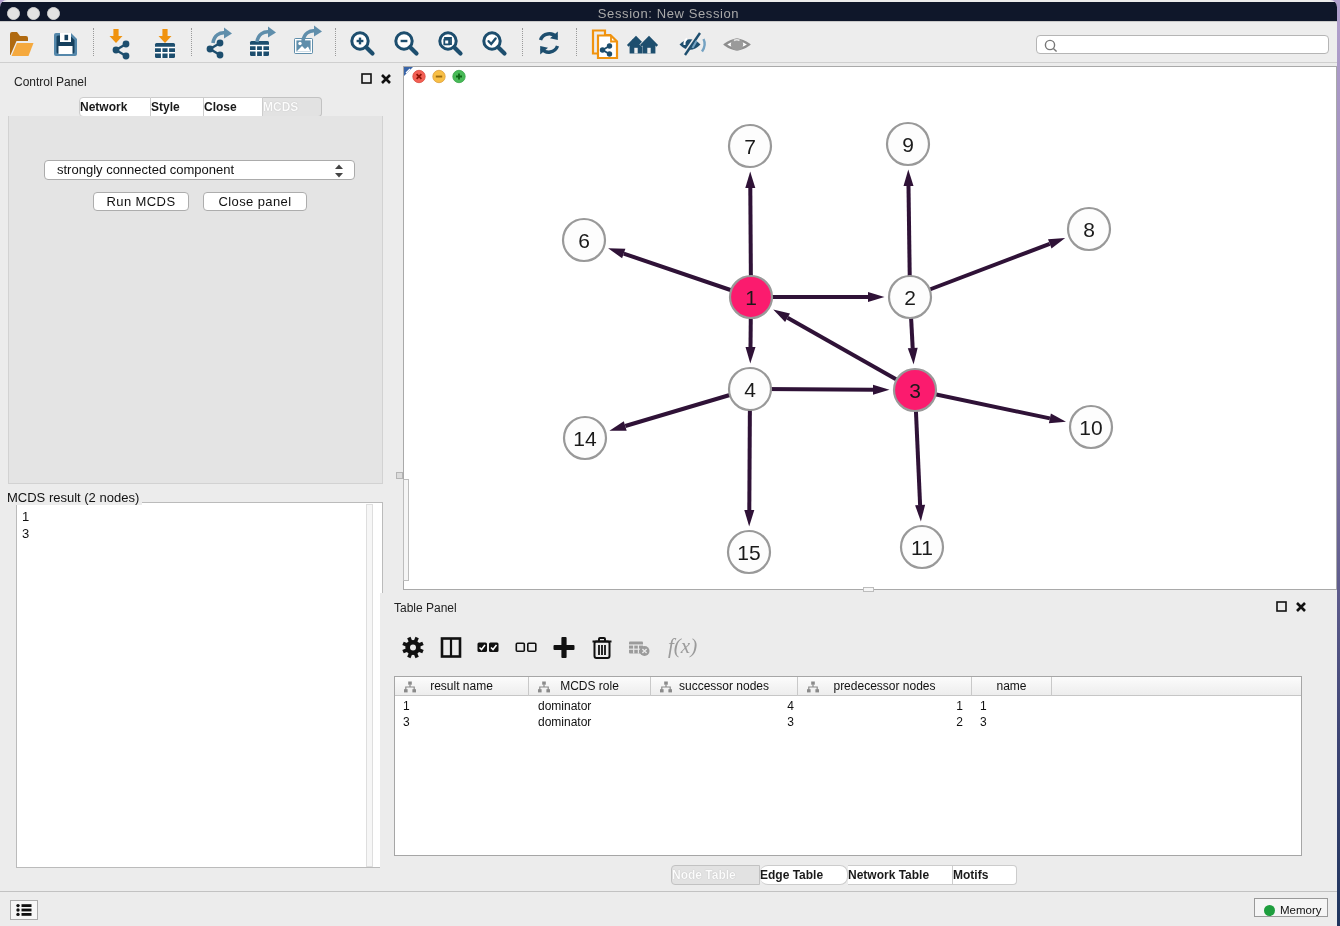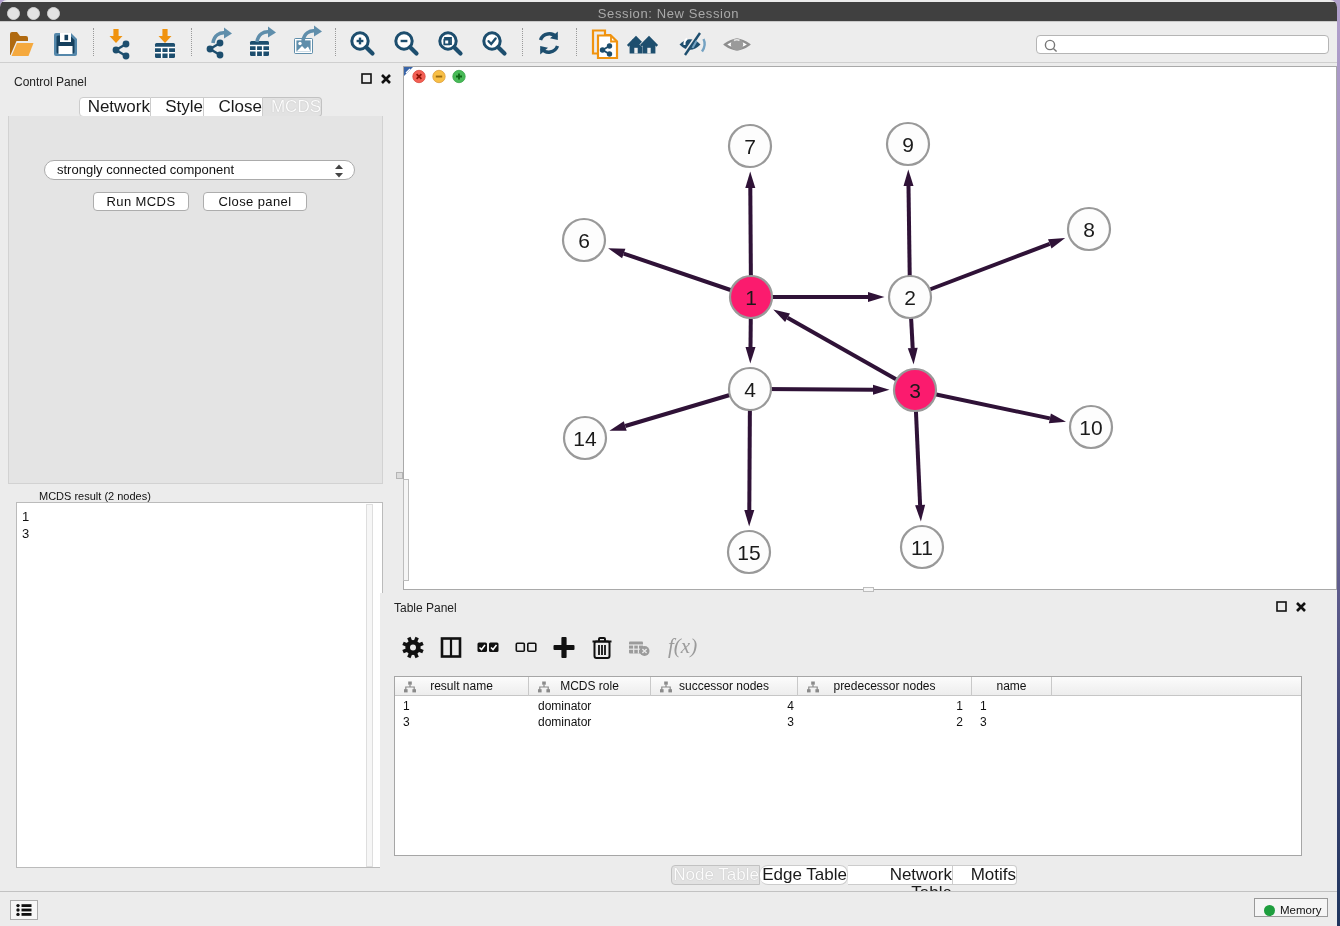--- a/index.html
+++ b/index.html
@@ -4,57 +4,57 @@
 <style>
   * { margin:0; padding:0; box-sizing:border-box; }
   html,body { width:1340px; height:926px; overflow:hidden; }
   body { font-family:"Liberation Sans", sans-serif; position:relative;
          background:linear-gradient(#b2a0cd, #8f7fb0 40%, #3d4474 80%, #20355e); }
   .abs { position:absolute; }
   
   #win { position:absolute; left:0; top:0; width:1337px; height:926px;
          background:#ececec; border-radius:7px 7px 0 0; overflow:hidden; }
   #titlebar { position:absolute; left:0; top:2px; width:100%; height:20px;
-              background:#404040; border-bottom:1px solid #c9c9c9; }
+              background:#0f172a; border-bottom:1px solid #c9c9c9; }
   .tl { position:absolute; top:5px; width:13px; height:13px; border-radius:50%;
         background:#e3e3e3; border:1px solid #cdcdcd; }
   #title { position:absolute; top:4px; left:0; width:100%; text-align:center;
            font-size:13px; color:#a9a9a9; letter-spacing:0.6px; }
   #toolbar { position:absolute; left:0; top:23px; width:100%; height:40px;
              background:#ededed; border-bottom:1px solid #cfcfcf; }
   .sep { position:absolute; top:5px; height:28px; width:0;
          border-left:1px dotted #9a9a9a; }
   #search { position:absolute; left:1036px; top:12px; width:293px; height:19px;
             background:#fff; border:1px solid #b5b5b5; border-radius:4px; }
   
   #leftpanel { position:absolute; left:0; top:63px; width:392px; height:828px;
                background:#ececec; }
   #cp-title { position:absolute; left:14px; top:12px; font-size:12px; color:#222; }
   .tabrow { position:absolute; display:flex; }
   .tab { height:20px; background:#fff; border:1px solid #ccc; border-left:none;
-         font-size:17px; font-weight:normal; color:#1a1a1a; text-align:right;
+         font-size:12px; font-weight:bold; color:#1a1a1a; text-align:left;
          line-height:18px; }
   .tab.first { border-left:1px solid #ccc; border-radius:4px 0 0 4px; }
   .tab.last  { border-radius:0 4px 4px 0; }
   .tab.active { background:#e2e2e2; color:#fcfcfc;
                 text-shadow:0 0 1px #aaa; border-color:#c2c2c2; }
   #cp-box { position:absolute; left:8px; top:53px; width:375px; height:368px;
             background:#e4e4e4; border:1px solid #d2d2d2; border-top:none; }
   #opt-label { position:absolute; left:0; top:75px; width:100%; text-align:center;
                font-size:13px; color:#111; }
   #combo { position:absolute; left:44px; top:97px; width:311px; height:20px;
-           background:#fff; border:1px solid #ababab; border-radius:10px;
+           background:#fff; border:1px solid #ababab; border-radius:4px;
            font-size:13px; color:#111; line-height:18px; padding-left:12px; }
   .btn { position:absolute; height:19px; background:#fff; border:1px solid #adadad;
          border-radius:4px; font-size:13px; color:#111; text-align:center;
          line-height:17px; letter-spacing:0.4px; }
   #fieldset { position:absolute; left:16px; top:439px; width:367px; height:366px;
               border:1px solid #bbb; background:#fff; }
-  #legend { position:absolute; left:36px; top:427px; background:#ececec;
-            padding:0 3px; font-size:11px; color:#111; }
+  #legend { position:absolute; left:4px; top:427px; background:#ececec;
+            padding:0 3px; font-size:13px; color:#111; }
   
   #netwin { position:absolute; left:403px; top:66px; width:934px; height:524px;
             background:#fff; border:1px solid #a9a9a9; }
   #nettitle { position:absolute; left:0; top:0; width:100%; height:20px;
               background:linear-gradient(#f4f4f4,#d8d8d8); border-bottom:1px solid #b4b4b4;
               text-align:center; font-size:12px; font-weight:bold; color:#333;
               line-height:19px; }
   #tablepanel { position:absolute; left:380px; top:593px; width:934px; height:297px;
                 background:#ececec; }
   #tp-title { position:absolute; left:14px; top:8px; font-size:12px; color:#222; }

